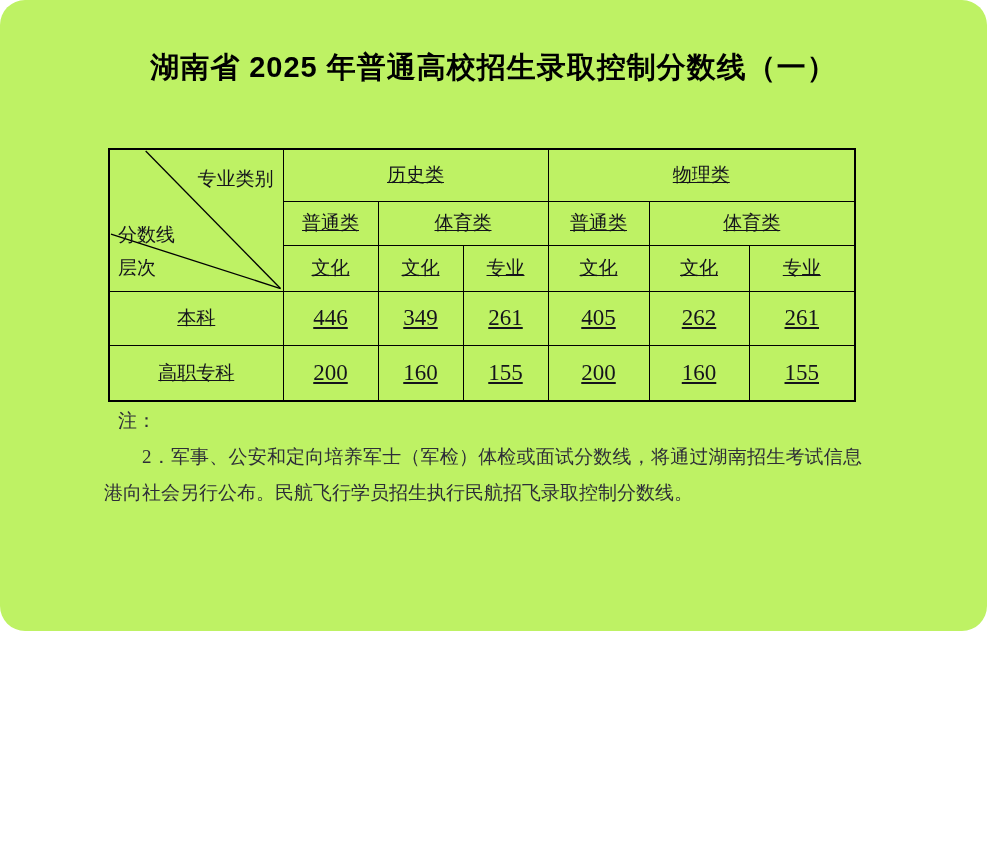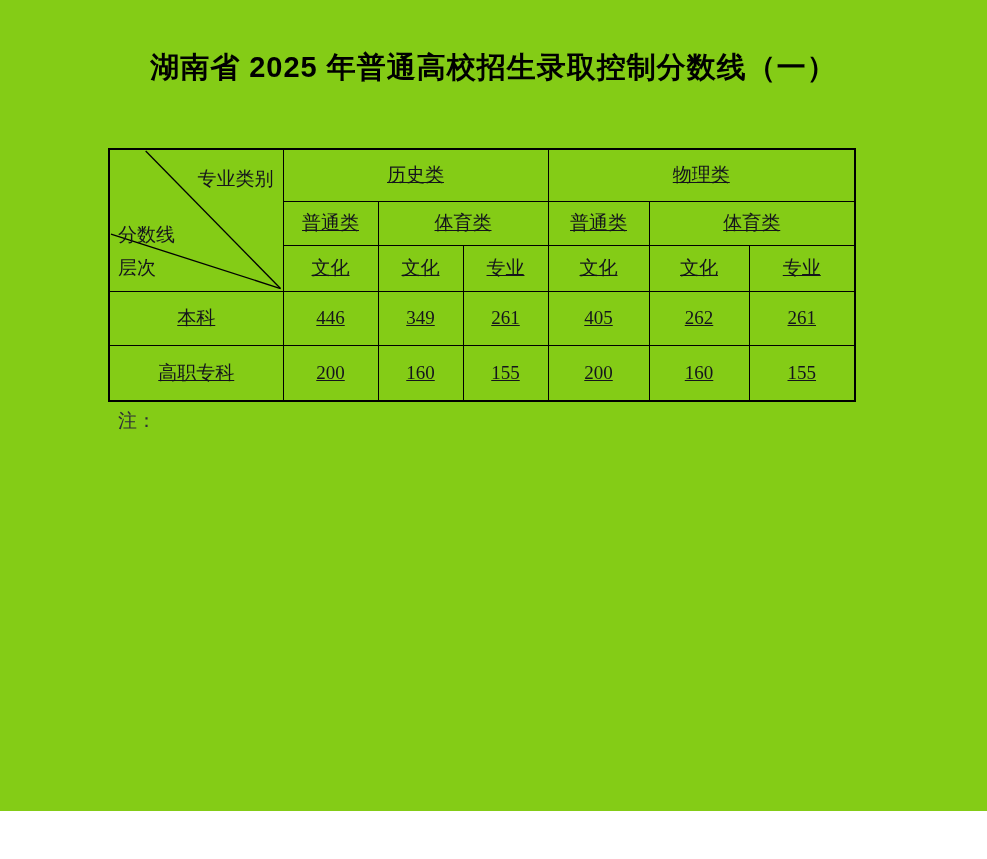--- a/index.html
+++ b/index.html
@@ -1,23 +1,24 @@
 <!DOCTYPE html>
 <html><head>
 <meta charset="utf-8">
 <style>
   html, body { margin: 0; padding: 0; background: #ffffff; }
   .page {
     position: relative;
     width: 987px;
-    height: 811px;
-    background: #84cc16;
+    height: 631px;
+    background: #bef264;
     overflow: hidden;
     font-family: "Liberation Serif", serif;
     color: #2e2e38;
+    border-radius: 25px;
   }
   .doc-title {
     position: absolute;
     top: 48px;
     left: 0;
     width: 100%;
     margin: 0;
     text-align: center;
     font-family: "Liberation Sans", sans-serif;
     font-weight: bold;
@@ -60,21 +61,21 @@
   }
   .corner-label {
     position: absolute;
     font-size: 19px;
     white-space: nowrap;
     color: #14141c;
   }
   .cl-major { top: 16px; right: 9px; }
   .cl-score { top: 72px; left: 8px; }
   .cl-level { top: 105px; left: 8px; }
-  .num-cell { font-size: 19px; }
+  .num-cell { font-size: 23px; }
   .notes {
     position: absolute;
     left: 104px;
     top: 403px;
     width: 758px;
     font-size: 19px;
     line-height: 36px;
     text-align: justify;
     color: #2e2e38;
   }
@@ -145,15 +146,16 @@
         <td class="num-cell">155</td>
         <td class="num-cell">200</td>
         <td class="num-cell">160</td>
         <td class="num-cell">155</td>
       </tr>
     </tbody>
   </table>
 
   <div class="notes">
     <div class="notes-label">注：</div>
+    <p class="note">2．军事、公安和定向培养军士（军检）体检或面试分数线，将通过湖南招生考试信息港向社会另行公布。民航飞行学员招生执行民航招飞录取控制分数线。</p>
   </div>
 
 </div>
 
 </body></html>

